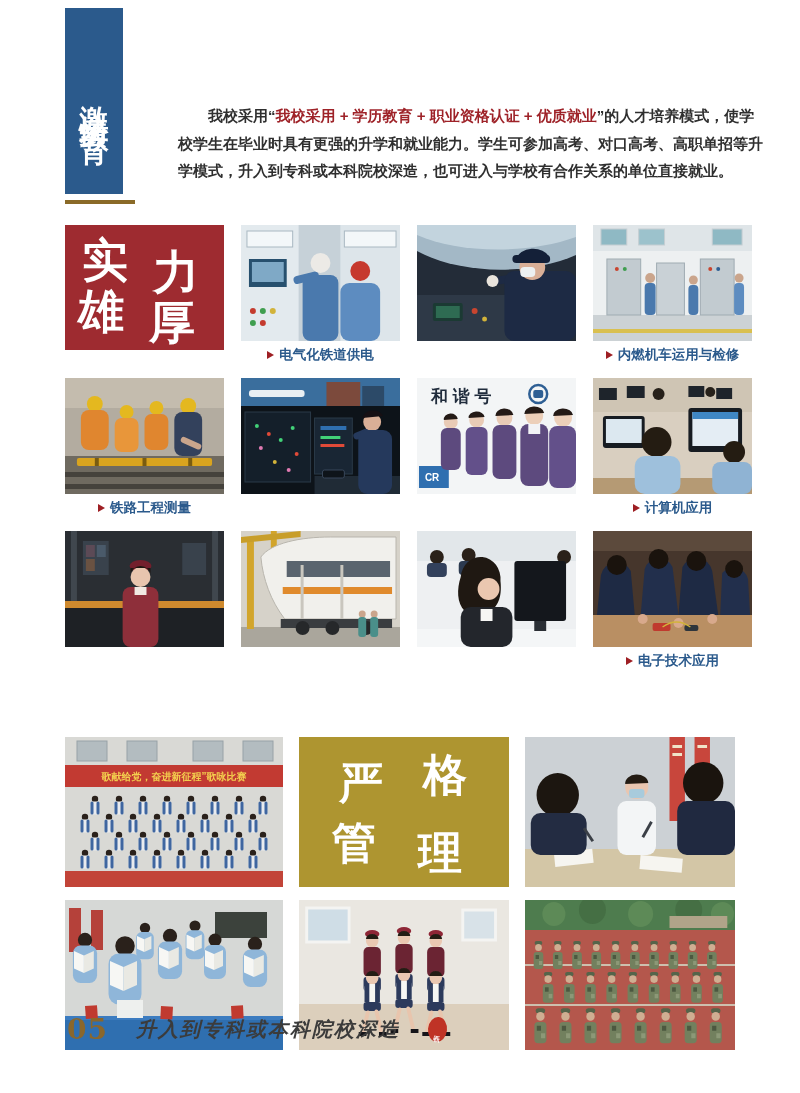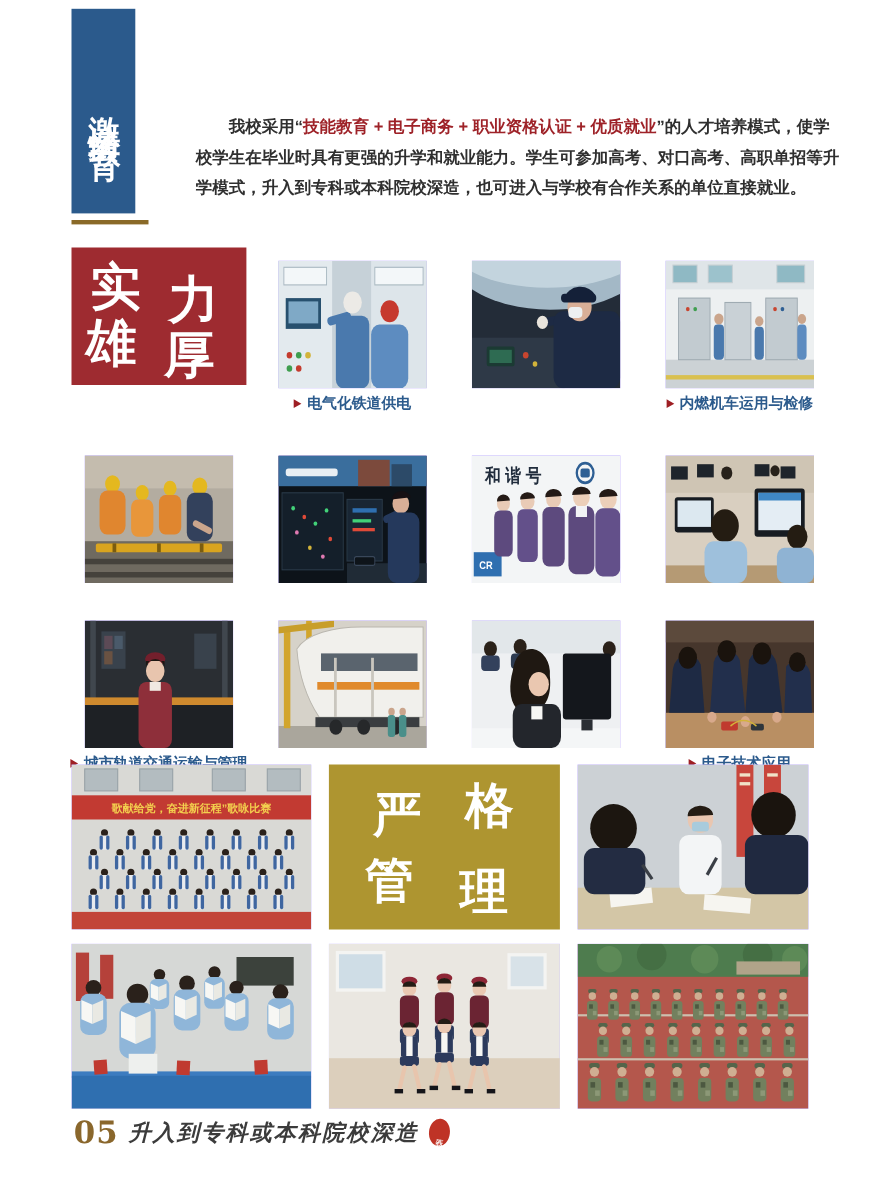--- a/index.html
+++ b/index.html
@@ -14,63 +14,63 @@
   .gold-line{position:absolute;left:65px;top:200px;width:70px;height:4px;background:#8a6a28;}
 
   
   .intro{position:absolute;left:178px;top:102px;width:588px;margin:0;font-size:15px;
          line-height:27.5px;color:#2f2f2f;font-weight:600;text-indent:2em;}
   .intro b{color:#9e2228;}
 
   
   .majors{position:absolute;left:65px;top:225px;width:687px;display:grid;
           grid-template-columns:repeat(4,159px);column-gap:17px;row-gap:10px;align-items:start;}
-  .cell{margin:12px;}
-  .photo{width:100%;height:116px;overflow:hidden;background:#c4b5fd;}
+  .cell{margin:0;}
+  .photo{width:100%;height:116px;overflow:hidden;background:#ec4899;}
   .photo svg{display:block;width:100%;height:100%;}
   .caption{display:flex;align-items:center;justify-content:center;gap:5px;height:27px;white-space:nowrap;}
   .caption .txt{color:#2b5a8c;font-weight:bold;font-size:13.5px;}
   .tri{width:0;height:0;border-left:7px solid #9e1f24;border-top:4.5px solid transparent;
        border-bottom:4.5px solid transparent;flex:none;}
 
   .calli{position:absolute;color:#fff;font-family:"DejaVu Serif","Liberation Serif",serif;
          font-weight:bold;line-height:1;}
   .strength{position:relative;width:159px;height:125px;background:#9e2b30;}
   .strength .calli{font-size:46px;}
   .sc1{left:17px;top:12px}.sc2{left:88px;top:24px}.sc3{left:13px;top:63px}.sc4{left:84px;top:74px}
 
   
-  .mgmt{position:absolute;left:65px;top:695px;width:672px;display:grid;
+  .mgmt{position:absolute;left:65px;top:737px;width:672px;display:grid;
         grid-template-columns:218px 210px 210px;column-gap:16px;row-gap:13px;}
   .mgmt .photo{height:150px;}
   .goldsq{position:relative;width:210px;height:150px;background:#ae9530;}
   .goldsq .calli{font-size:44px;}
   .mc1{left:40px;top:24px}.mc2{left:124px;top:16px}.mc3{left:33px;top:84px}.mc4{left:119px;top:94px}
 
   
-  .pfoot{position:absolute;left:67px;top:1013px;display:flex;align-items:center;gap:9px;}
+  .pfoot{position:absolute;left:67px;top:1013px;display:flex;align-items:center;gap:28px;}
   .pagenum{font-family:"DejaVu Serif","Liberation Serif",serif;font-weight:bold;font-size:28px;
            color:#8a672c;letter-spacing:1px;}
   .schoolname{font-family:"DejaVu Serif","Liberation Serif",serif;font-style:italic;font-weight:bold;
               font-size:20px;color:#3b3b3b;letter-spacing:2px;}
   .seal{position:relative;width:19px;height:25px;background:#bf3326;border-radius:50%;
         transform:rotate(6deg);display:flex;align-items:center;justify-content:center;flex:none;}
   .seal span{writing-mode:vertical-rl;text-orientation:upright;color:#fff;font-size:7px;line-height:1;}
 </style>
 </head>
 <body>
 
 <div class="page">
 
   <div class="vbanner">
     <span>激情教育</span>
   </div>
   <div class="gold-line"></div>
 
-  <p class="intro"><span>我校采用“</span><b>技能教育 + 电子商务 + 职业资格认证 + 优质就业</b><span>”的人才培养模式，使学校学生在毕业时具有更强的升学和就业能力。学生可参加高考、对口高考、高职单招等升学模式，升入到专科或本科院校深造，也可进入与学校有合作关系的单位直接就业。</span></p>
+  <p class="intro"><span>我校采用“</span><b>我校采用 + 学历教育 + 职业资格认证 + 优质就业</b><span>”的人才培养模式，使学校学生在毕业时具有更强的升学和就业能力。学生可参加高考、对口高考、高职单招等升学模式，升入到专科或本科院校深造，也可进入与学校有合作关系的单位直接就业。</span></p>
 
   <section class="majors">
 
     <div class="strength">
       <span class="calli sc1">实</span>
       <span class="calli sc2">力</span>
       <span class="calli sc3">雄</span>
       <span class="calli sc4">厚</span>
     </div>
 
@@ -171,20 +171,24 @@
             <rect x="80" y="36" width="24" height="36" rx="7" fill="#e0862f"></rect>
           <circle cx="124" cy="28" r="8" fill="#e4b81f"></circle>
             <rect x="110" y="34" width="28" height="44" rx="8" fill="#33415c"></rect>
           <rect x="118" y="58" width="22" height="6" rx="3" fill="#caa58c" transform="rotate(24 118 58)"></rect>
           <rect x="12" y="80" width="136" height="8" rx="2" fill="#d9a41f"></rect>
           <rect x="30" y="80" width="4" height="8" fill="#7a5c10"></rect>
             <rect x="78" y="80" width="4" height="8" fill="#7a5c10"></rect>
             <rect x="124" y="80" width="4" height="8" fill="#7a5c10"></rect>
         </svg>
       </div>
+      <figcaption class="caption">
+        <span class="tri"></span>
+        <span class="txt">铁路工程测量</span>
+      </figcaption>
     </figure>
 
     <figure class="cell">
       <div class="photo">
         <svg viewBox="0 0 160 116" preserveAspectRatio="none">
           <rect width="160" height="116" fill="#0d1319"></rect>
           <rect x="0" y="0" width="160" height="28" fill="#3a6e9d"></rect>
           <rect x="8" y="12" width="56" height="7" rx="3" fill="#e9eff3"></rect>
           <rect x="86" y="4" width="34" height="24" fill="#7c4a3c"></rect>
           <rect x="122" y="8" width="22" height="20" fill="#2c4a68"></rect>
@@ -259,20 +263,24 @@
           <rect x="96" y="30" width="54" height="44" rx="3" fill="#171c22"></rect>
           <rect x="100" y="34" width="46" height="34" fill="#e4edf4"></rect>
           <rect x="100" y="34" width="46" height="7" fill="#3f87c4"></rect>
           <rect x="52" y="102" width="28" height="6" rx="2" fill="#2e353c"></rect>
           <circle cx="64" cy="64" r="15" fill="#241c12"></circle>
           <rect x="42" y="78" width="46" height="38" rx="10" fill="#9ec0dc"></rect>
           <circle cx="142" cy="74" r="11" fill="#241c12"></circle>
           <rect x="120" y="84" width="40" height="32" rx="8" fill="#8fb3d3"></rect>
         </svg>
       </div>
+      <figcaption class="caption">
+        <span class="tri"></span>
+        <span class="txt">计算机应用</span>
+      </figcaption>
     </figure>
 
     <figure class="cell">
       <div class="photo">
         <svg viewBox="0 0 160 116" preserveAspectRatio="none">
           <rect width="160" height="116" fill="#2a2e33"></rect>
           <rect x="6" y="0" width="6" height="116" fill="#40474e"></rect>
           <rect x="148" y="0" width="6" height="116" fill="#40474e"></rect>
           <rect x="18" y="10" width="26" height="34" fill="#39424c"></rect>
           <rect x="118" y="12" width="24" height="32" fill="#39424c"></rect>
@@ -281,24 +289,20 @@
             <rect x="21" y="28" width="9" height="12" fill="#6a5242"></rect>
           <rect x="0" y="70" width="160" height="7" fill="#cf8a2e"></rect>
           <rect x="0" y="77" width="160" height="39" fill="#1e2125"></rect>
           <ellipse cx="76" cy="35" rx="11" ry="6" fill="#731f2c"></ellipse>
           <circle cx="76" cy="46" r="10" fill="#e8c5ae"></circle>
           <path d="M66,44 a10 9 0 0 1 20 0 l0 -7 -20 0 z" fill="#1e1712"></path>
           <rect x="58" y="56" width="36" height="60" rx="8" fill="#8e2f3a"></rect>
           <rect x="70" y="56" width="12" height="8" fill="#f0e9e2"></rect>
         </svg>
       </div>
-      <figcaption class="caption">
-        <span class="tri"></span>
-        <span class="txt">城市轨道交通运输与管理</span>
-      </figcaption>
     </figure>
 
     <figure class="cell">
       <div class="photo">
         <svg viewBox="0 0 160 116" preserveAspectRatio="none">
           <rect width="160" height="116" fill="#d6d2c9"></rect>
           <rect x="0" y="96" width="160" height="20" fill="#aaa69c"></rect>
           <rect x="6" y="6" width="7" height="92" fill="#d2a52c"></rect>
           <rect x="30" y="0" width="6" height="30" fill="#d2a52c"></rect>
           <path d="M0,6 L60,0 L60,6 L0,12 Z" fill="#c89e2a"></path>

